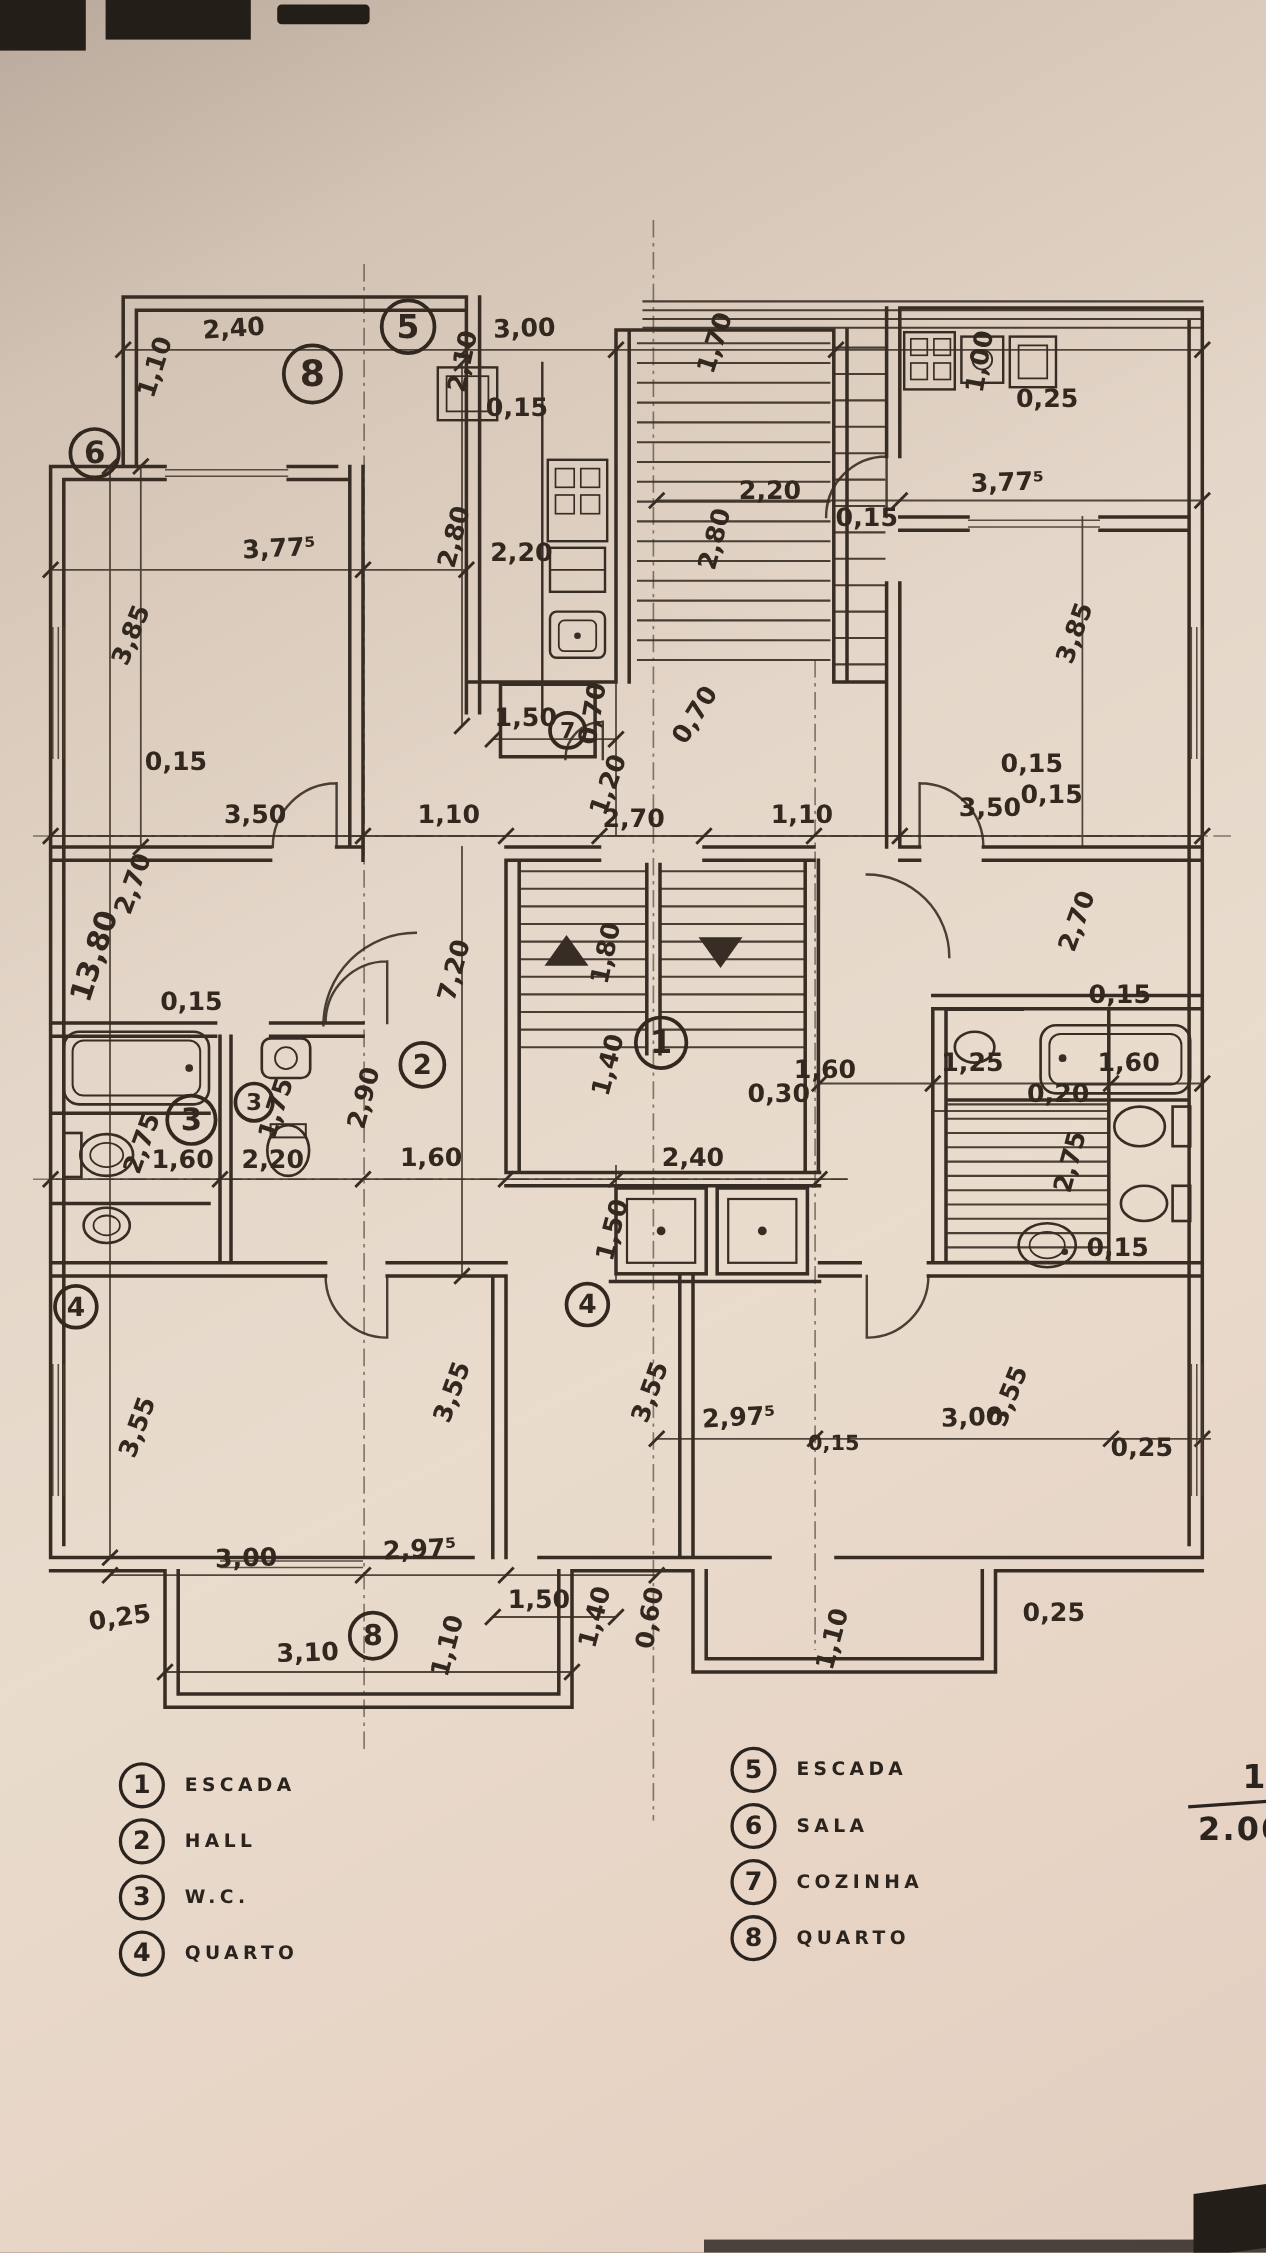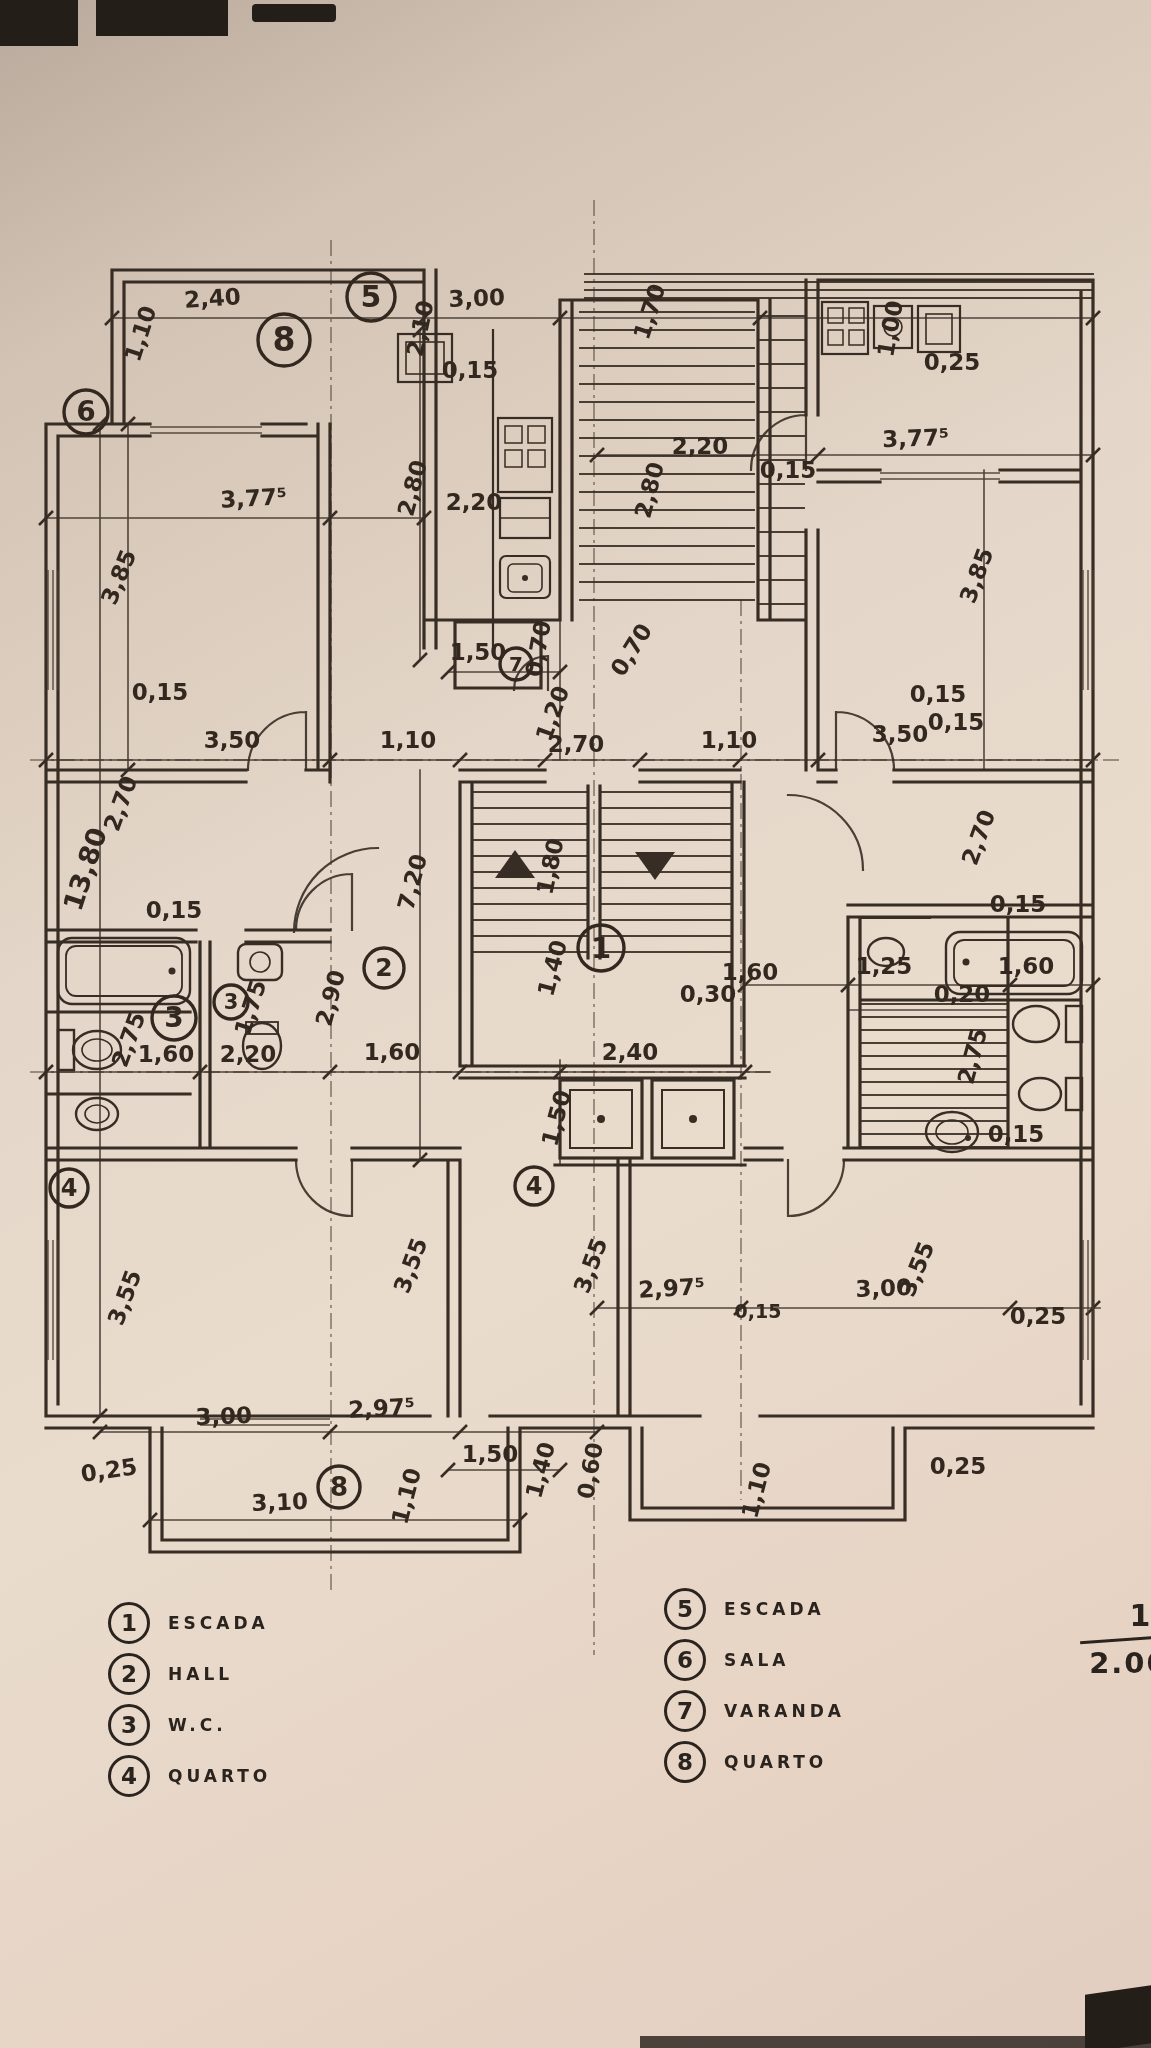--- a/index.html
+++ b/index.html
@@ -351,21 +351,21 @@
       <div class="legend-row">
         <span class="legend-circle">5</span>
         <span class="legend-label">ESCADA</span>
       </div>
       <div class="legend-row">
         <span class="legend-circle">6</span>
         <span class="legend-label">SALA</span>
       </div>
       <div class="legend-row">
         <span class="legend-circle">7</span>
-        <span class="legend-label">VARANDA</span>
+        <span class="legend-label">COZINHA</span>
       </div>
       <div class="legend-row">
         <span class="legend-circle">8</span>
         <span class="legend-label">QUARTO</span>
       </div>
     </div>
 
   <div class="scale-block">
     <div class="scale-num">1</div>
     <div class="scale-line"></div>

